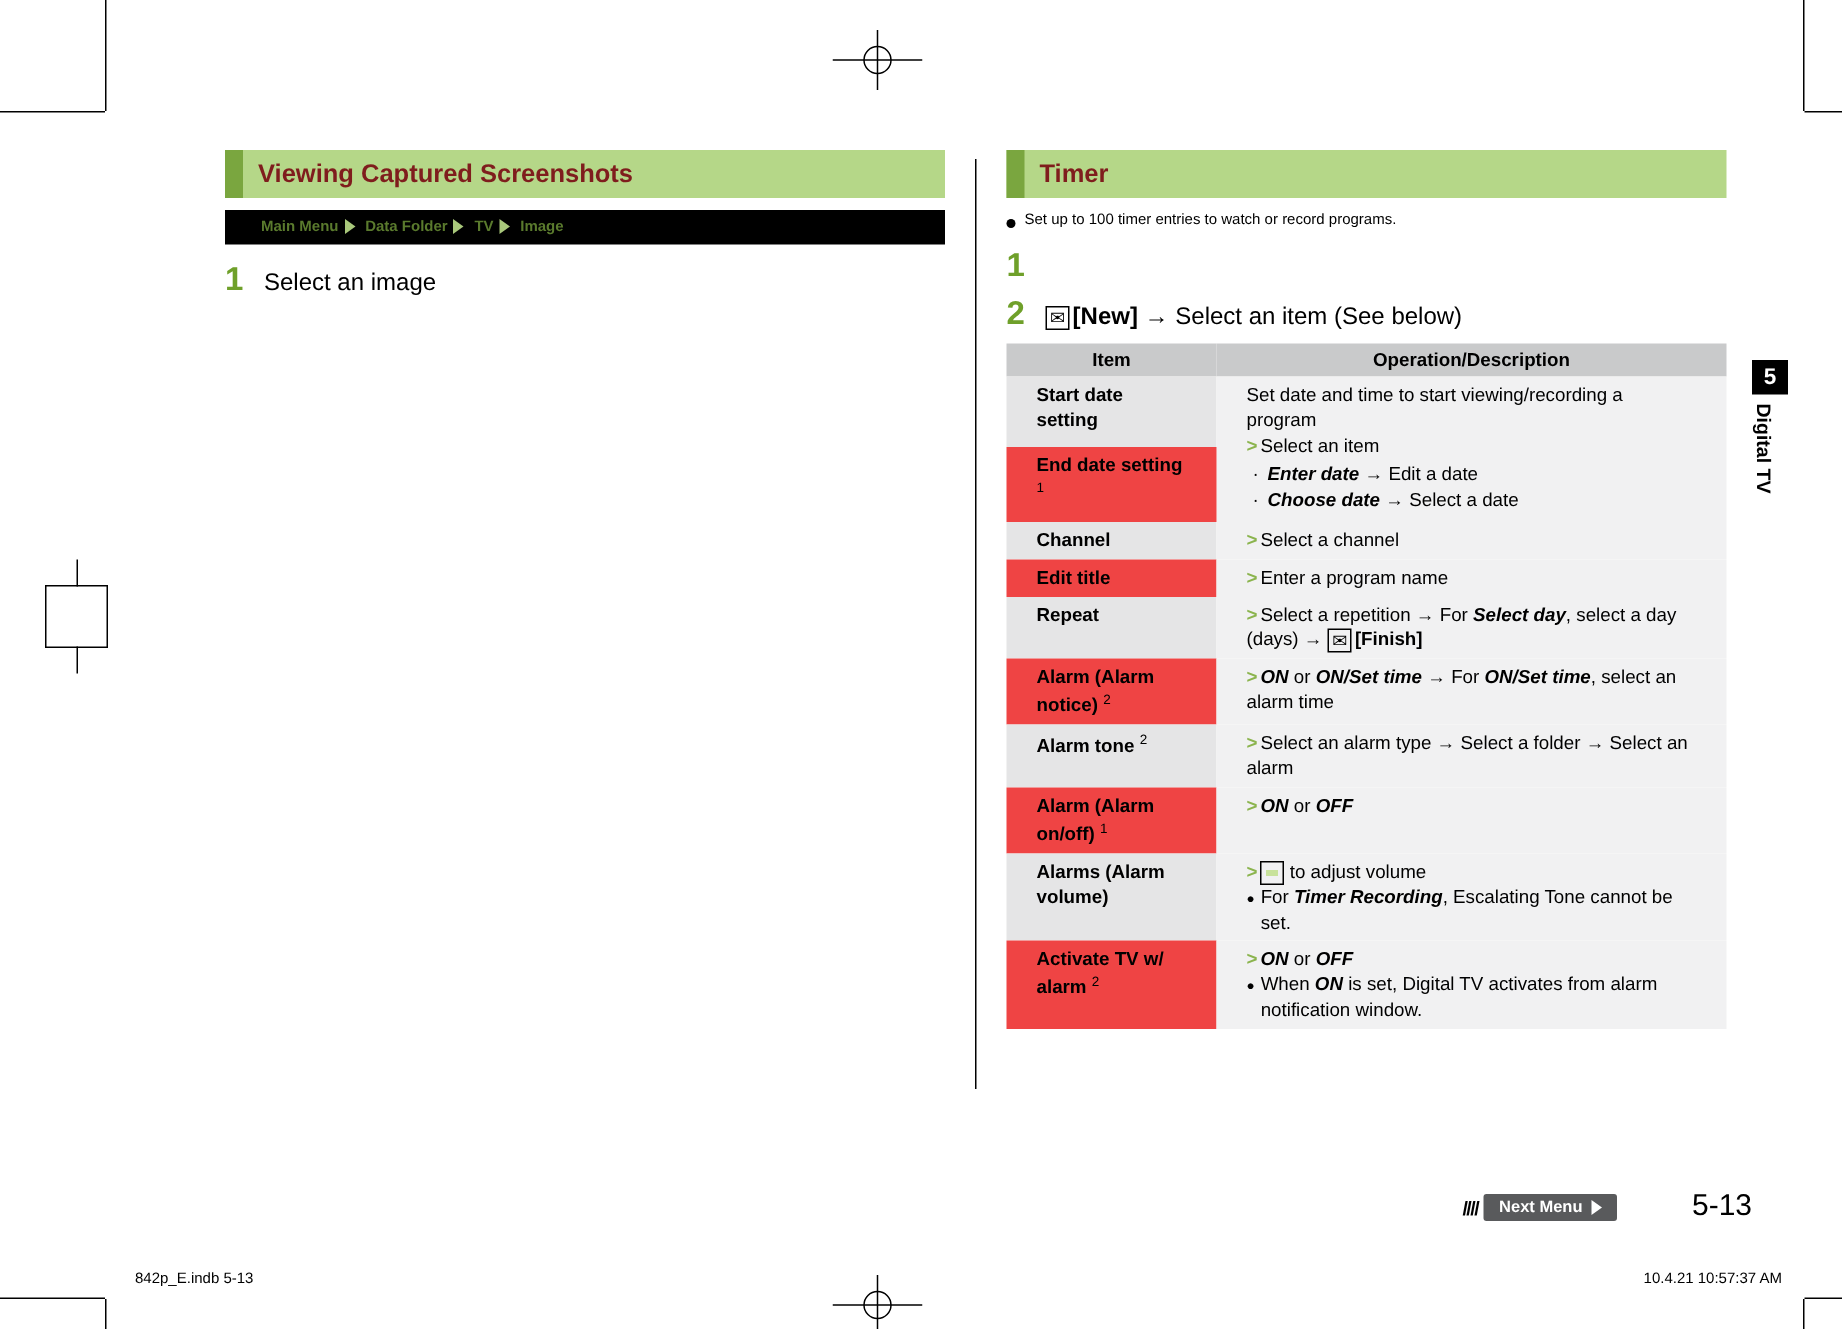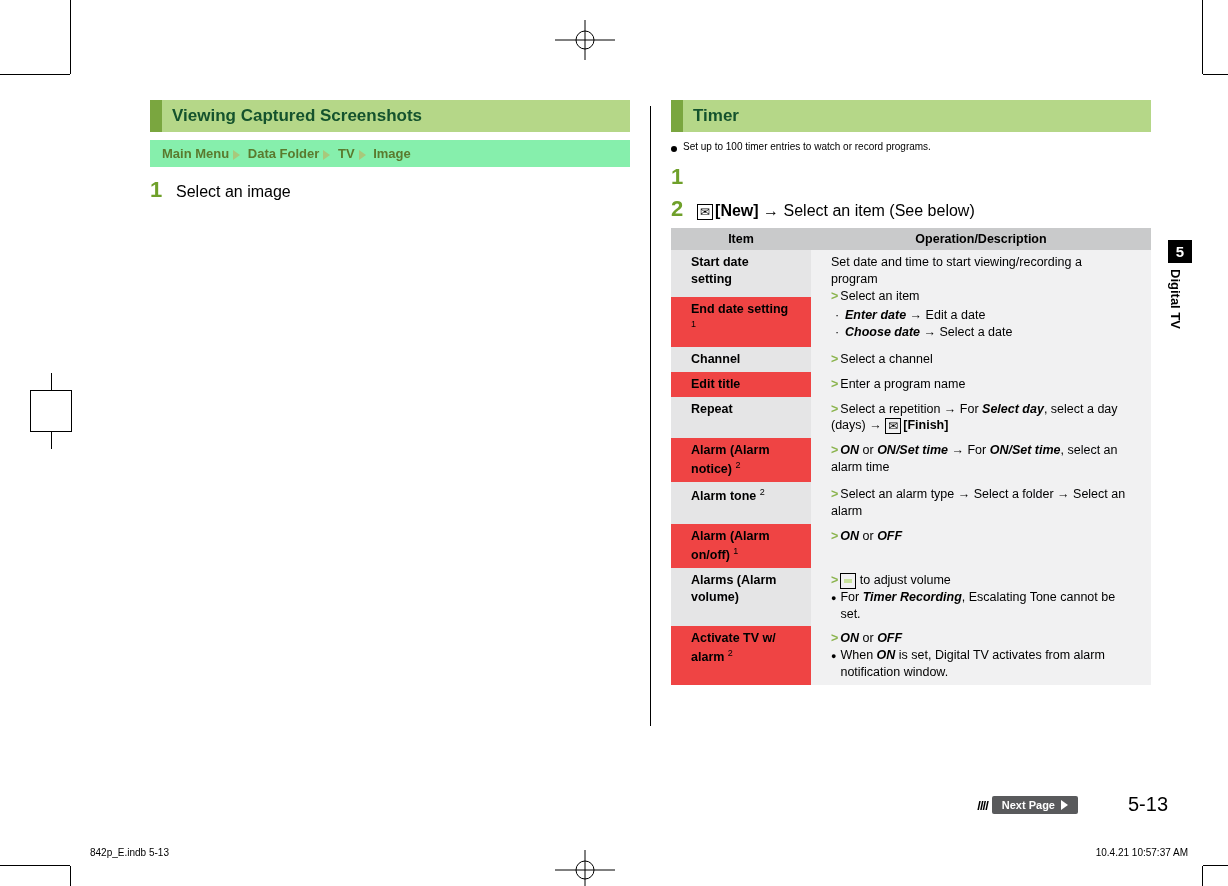--- a/index.html
+++ b/index.html
@@ -46,32 +46,32 @@
   .col.right { padding-left: 20px; padding-right: 0; }
   .divider {
     width: 0;
     border-left: 1px solid #000;
     height: 620px;
     margin-top: 6px;
   }
   .section-title {
     background: #b5d788;
     border-left: 12px solid #7aa63f;
-    color: #14532d;
+    color: #7f1d1d;
     font-weight: bold;
     font-size: 17px;
     padding: 6px 10px;
     margin: 0 0 8px 0;
   }
   .breadcrumb {
-    background: #86efac;
+    background: #000000;
     color: #5a7a2d;
     font-weight: bold;
-    font-size: 13px;
-    padding: 6px 12px;
+    font-size: 10px;
+    padding: 6px 24px;
     margin: 0 0 10px 0;
   }
   .tri {
     display: inline-block;
     width: 0; height: 0;
     border-top: 5px solid transparent;
     border-bottom: 5px solid transparent;
     border-left: 7px solid #a9c87b;
     margin: 0 4px;
     vertical-align: middle;
@@ -371,21 +371,21 @@
 </div>
 
 <div class="side-tab">
   <div class="num">5</div>
   <div class="label">Digital TV</div>
 </div>
 
 <div class="next-page">
   <span class="bar">////</span>
   <span class="btn">
-    <span>Next Page</span>
+    <span>Next Menu</span>
     <span class="arrow"></span>
   </span>
 </div>
 
 <div class="page-number">5-13</div>
 
 <div class="footer">
   <span>842p_E.indb   5-13</span>
   <span>10.4.21   10:57:37 AM</span>
 </div>

